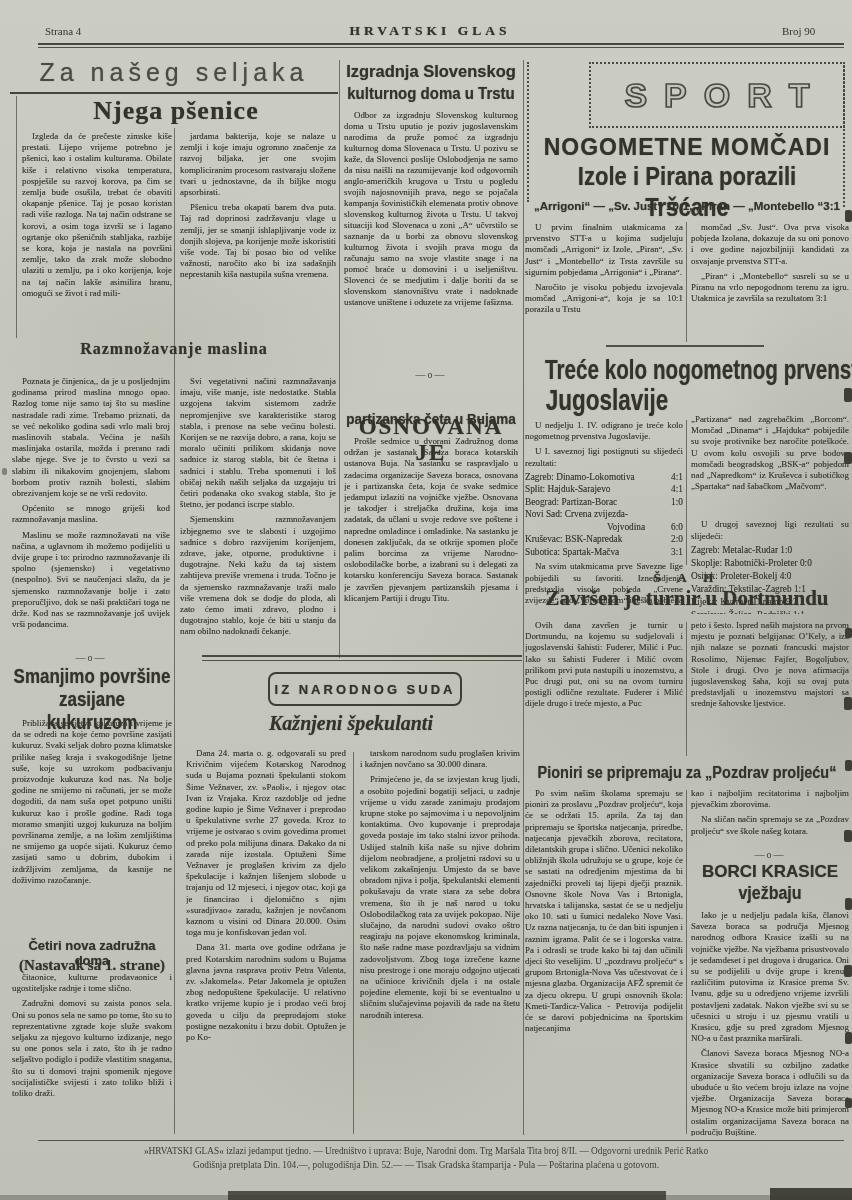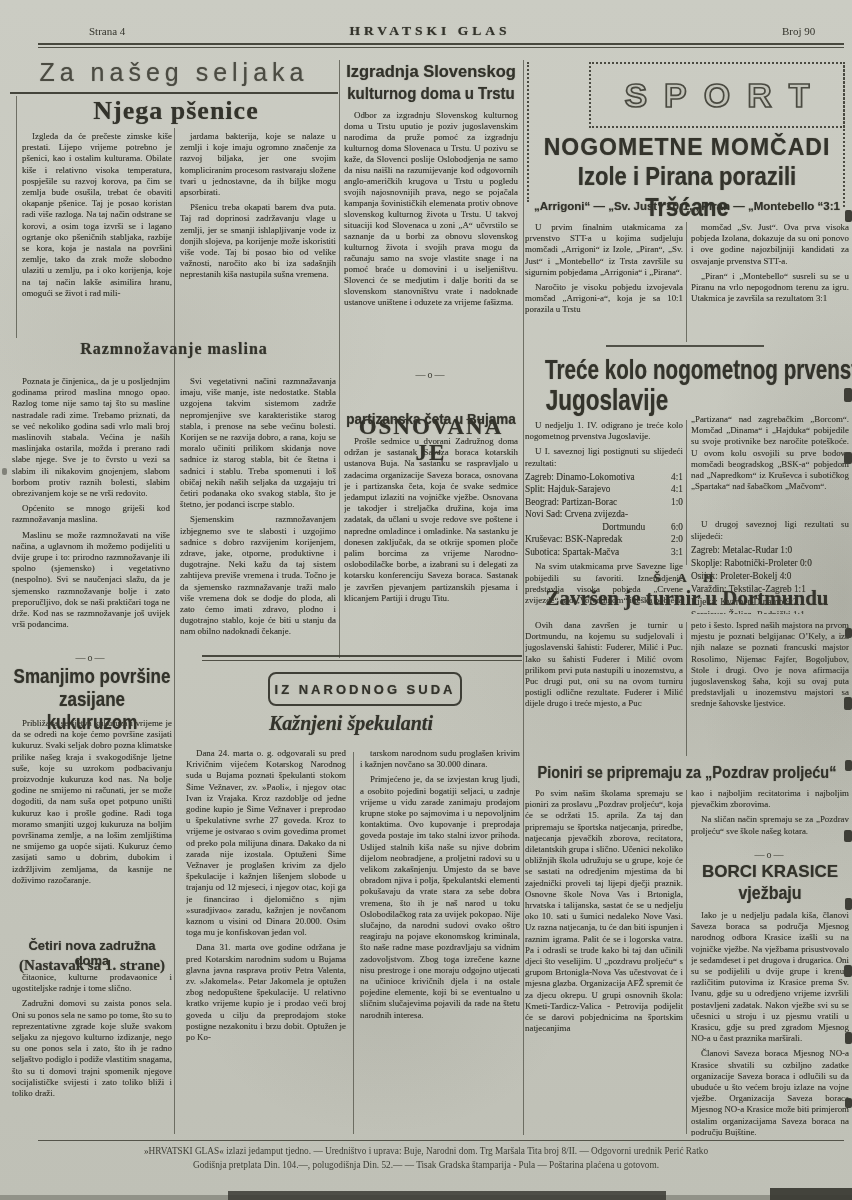--- a/index.html
+++ b/index.html
@@ -36,21 +36,21 @@
   .res-line{font-size:9.3px;line-height:13px;color:#3a3a31;text-shadow:0 0 0.5px rgba(55,55,45,0.55);}
   .blob{position:absolute;background:#3e3e37;border-radius:2px;filter:blur(0.5px);}
   .band{position:absolute;filter:blur(0.6px);}
   .dotv{position:absolute;width:0;border-left:2px dotted #4a4a41;}
 </style>
 </head>
 <body>
 
 <div class="page">
 
-  <div class="abs" style="left:45px;top:25px;font-size:11px;margin-left:44px;">Strana 4</div>
+  <div class="abs" style="left:45px;top:25px;font-size:11px;">Strana 4</div>
   <div class="abs center h-serif" style="left:300px;top:23px;width:260px;font-size:13.5px;letter-spacing:4px;">HRVATSKI GLAS</div>
   <div class="abs" style="left:782px;top:25px;font-size:11px;">Broj 90</div>
   <div class="abs" style="left:38px;top:43px;width:806px;height:2px;border-top:2.5px solid rgba(58,58,48,0.9);border-bottom:1px solid rgba(58,58,48,0.85);"></div>
 
   <div class="vrule" style="left:174px;top:128px;height:1006px;"></div>
   <div class="vrule" style="left:339px;top:60px;height:598px;"></div>
   <div class="vrule" style="left:523px;top:60px;height:1075px;"></div>
   <div class="vrule" style="left:686px;top:222px;height:120px;"></div>
   <div class="vrule" style="left:686px;top:420px;height:145px;"></div>
   <div class="vrule" style="left:686px;top:622px;height:134px;"></div>
@@ -157,21 +157,21 @@
       </div>
     <div class="res-row">
         <span>Beograd: Partizan-Borac</span>
         <span>1:0</span>
       </div>
     <div class="res-row">
         <span>Novi Sad: Crvena zvijezda-</span>
         <span></span>
       </div>
     <div class="res-row res-indent">
-        <span>Dortmundu</span>
+        <span>Vojvodina</span>
         <span>6:0</span>
       </div>
     <div class="res-row">
         <span>Kruševac: BSK-Napredak</span>
         <span>2:0</span>
       </div>
     <div class="res-row" style="margin-bottom:3px;">
         <span>Subotica: Spartak-Mačva</span>
         <span>3:1</span>
       </div>

